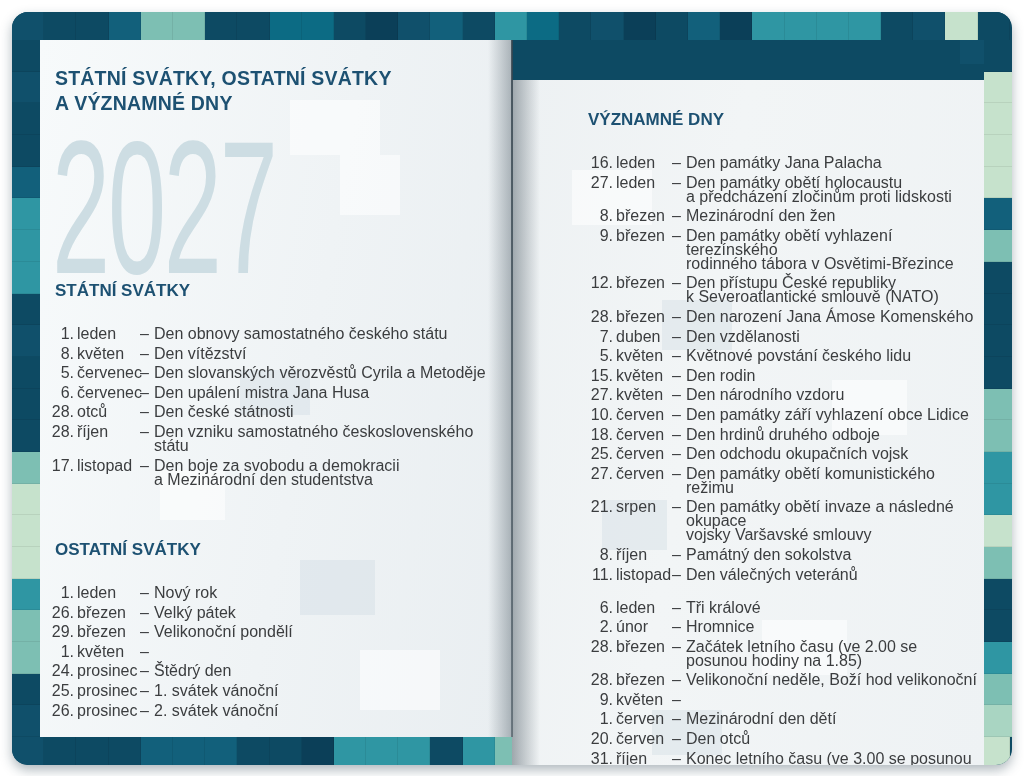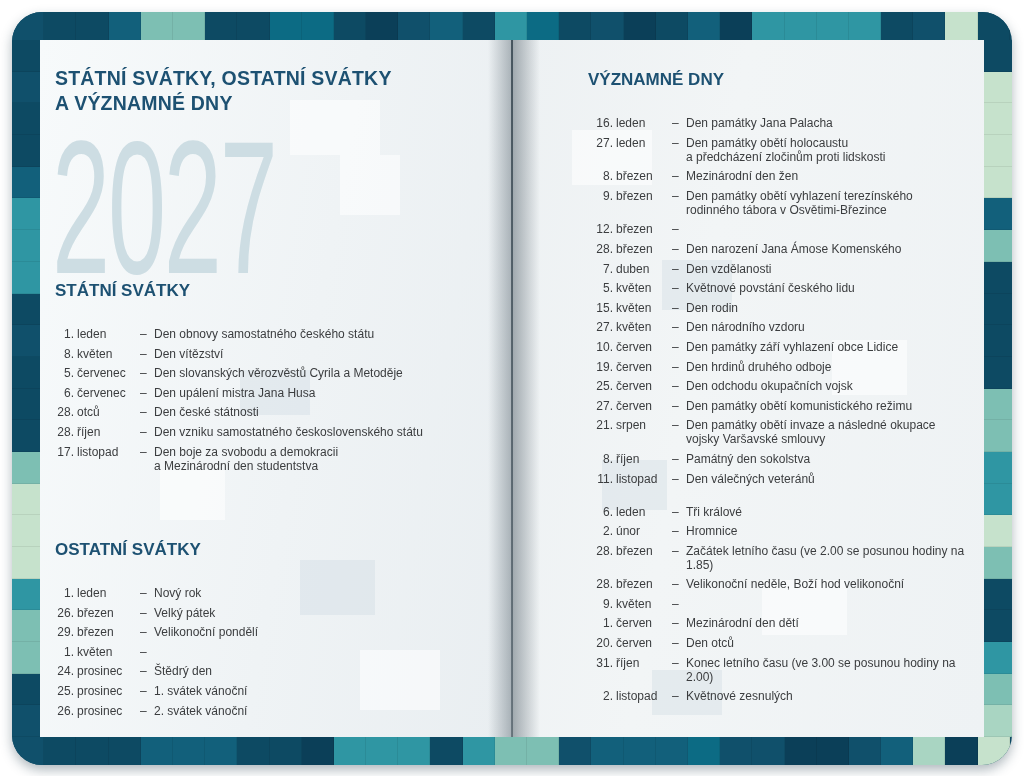--- a/index.html
+++ b/index.html
@@ -2,40 +2,40 @@
 <html style="--heading: #1d5172; --body: #3b3d3f; --watermark: #cdddE3; --tile-dark: #0d4a63;"><head>
 <meta charset="utf-8">
 <style>
   html,body { margin:0; padding:0; background:#ffffff; }
   .canvas {
     position:relative; width:1024px; height:776px; background:#ffffff;
     font-family:"Liberation Sans", sans-serif; overflow:hidden;
   }
   .book {
     position:absolute; left:12px; top:12px; width:1000px; height:753px;
-    border-radius:30px; overflow:hidden; background:var(--tile-dark);
+    border-radius:16px; overflow:hidden; background:var(--tile-dark);
     box-shadow:0 5px 12px rgba(30,55,70,.35);
   }
   .strip { position:absolute; display:flex; }
   .strip-top    { left:0; top:0; width:100%; height:28px; flex-direction:row; }
   .strip-bottom { left:0; bottom:0; width:100%; height:28px; flex-direction:row; }
   .strip-left   { left:0; top:28px; width:28px; height:697px; flex-direction:column; }
   .strip-right  { right:0; top:28px; width:28px; height:697px; flex-direction:column; }
   .strip-top .tile, .strip-bottom .tile { flex:0 0 32.2px; height:100%; box-shadow:inset -1px 0 0 rgba(0,0,0,.07); }
   .strip-left .tile, .strip-right .tile { flex:0 0 31.7px; width:100%; box-shadow:inset 0 -1px 0 rgba(0,0,0,.07); }
   .corner-step { position:absolute; width:24px; height:24px; }
   .cs-tl { left:28px; top:28px; }
   .cs-tr { right:28px; top:28px; }
   .cs-br { right:28px; bottom:28px; }
   .cs-bl { left:28px; bottom:28px; }
 
   .pages { position:absolute; left:28px; top:28px; width:944px; height:697px; display:flex; }
   .page { position:relative; width:472px; height:100%; overflow:hidden; }
   .page-left  { background:linear-gradient(100deg,#f7fafb 0%, #eff3f5 55%, #e9eef1 100%); }
-  .page-right { background:linear-gradient(100deg,#edf1f3 0%, #f2f5f6 40%, #eef2f4 100%); }
+  .page-right { background:linear-gradient(100deg,#edf1f3 0%, #f2f5f6 40%, #eef2f4 100%);margin-top:40px; }
   .page-left::after {
     content:""; position:absolute; right:0; top:0; width:24px; height:100%; z-index:6;
     background:linear-gradient(to right, rgba(105,120,130,0), rgba(75,90,100,.42));
   }
   .page-right::before {
     content:""; position:absolute; left:0; top:0; width:28px; height:100%; z-index:6;
     background:linear-gradient(to right, rgba(60,75,85,.45), rgba(105,120,130,0));
   }
   .spine { position:absolute; left:471px; top:0; width:2px; height:100%; z-index:7;
     background:linear-gradient(rgba(55,70,80,.85), rgba(55,70,80,.55)); }
@@ -57,21 +57,21 @@
   .sec-statni   { top:241px; }
   .sec-ostatni  { top:500px; }
   .sec-vyznamne { top:30px; }
   .sec-heading { color:var(--heading); font-size:17px; font-weight:700; line-height:20px; padding-left:15px; }
   .page-right .sec-heading { padding-left:76px; }
   .entries { margin-top:26px; }
   .entries-gap { margin-top:19px; }
 
   .row {
     display:grid; margin-bottom:5.6px;
-    font-size:12px; line-height:14px; color:var(--body);
+    font-size:16px; line-height:14px; color:var(--body);
   }
   .page-left  .row { padding-left:8px;  grid-template-columns:26px 66px 14px 1fr; }
   .page-right .row { padding-left:56px; grid-template-columns:45px 59px 14px 1fr; }
   .num { text-align:right; white-space:nowrap; }
   .mon { padding-left:3px; white-space:nowrap; }
   .dash { text-align:left; }
 </style>
 </head>
 <body>
 
@@ -362,20 +362,21 @@
                 <span class="num">9.</span>
                 <span class="mon">březen</span>
                 <span class="dash">–</span>
                 <span class="txt">Den památky obětí vyhlazení terezínského<br>rodinného tábora v Osvětimi-Březince</span>
               </div>
 
               <div class="row">
                 <span class="num">12.</span>
                 <span class="mon">březen</span>
                 <span class="dash">–</span>
+                <span class="txt">Den přístupu České republiky<br>k Severoatlantické smlouvě (NATO)</span>
               </div>
 
               <div class="row">
                 <span class="num">28.</span>
                 <span class="mon">březen</span>
                 <span class="dash">–</span>
                 <span class="txt">Den narození Jana Ámose Komenského</span>
               </div>
 
               <div class="row">
@@ -407,21 +408,21 @@
               </div>
 
               <div class="row">
                 <span class="num">10.</span>
                 <span class="mon">červen</span>
                 <span class="dash">–</span>
                 <span class="txt">Den památky září vyhlazení obce Lidice</span>
               </div>
 
               <div class="row">
-                <span class="num">19.</span>
+                <span class="num">18.</span>
                 <span class="mon">červen</span>
                 <span class="dash">–</span>
                 <span class="txt">Den hrdinů druhého odboje</span>
               </div>
 
               <div class="row">
                 <span class="num">25.</span>
                 <span class="mon">červen</span>
                 <span class="dash">–</span>
                 <span class="txt">Den odchodu okupačních vojsk</span>

